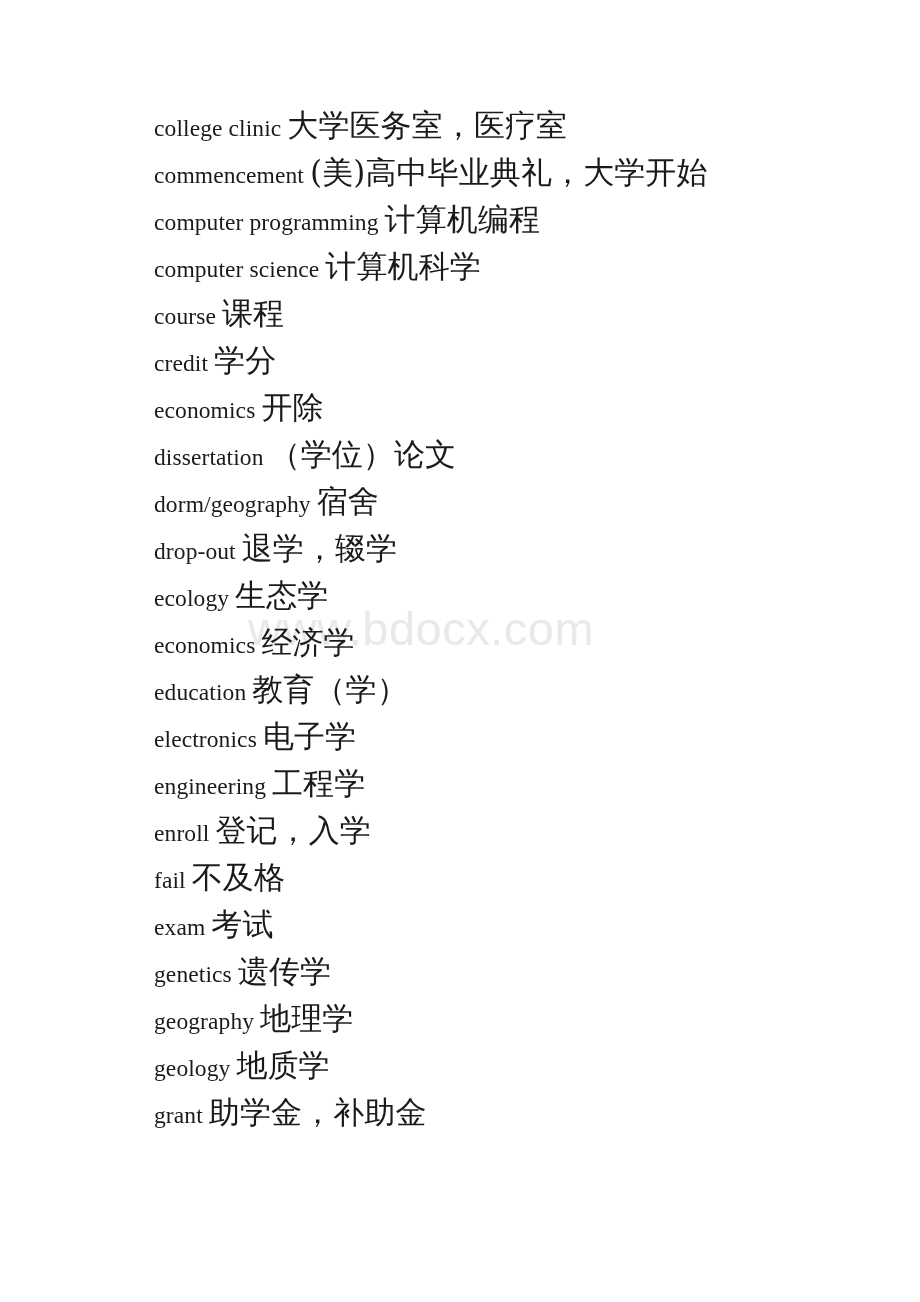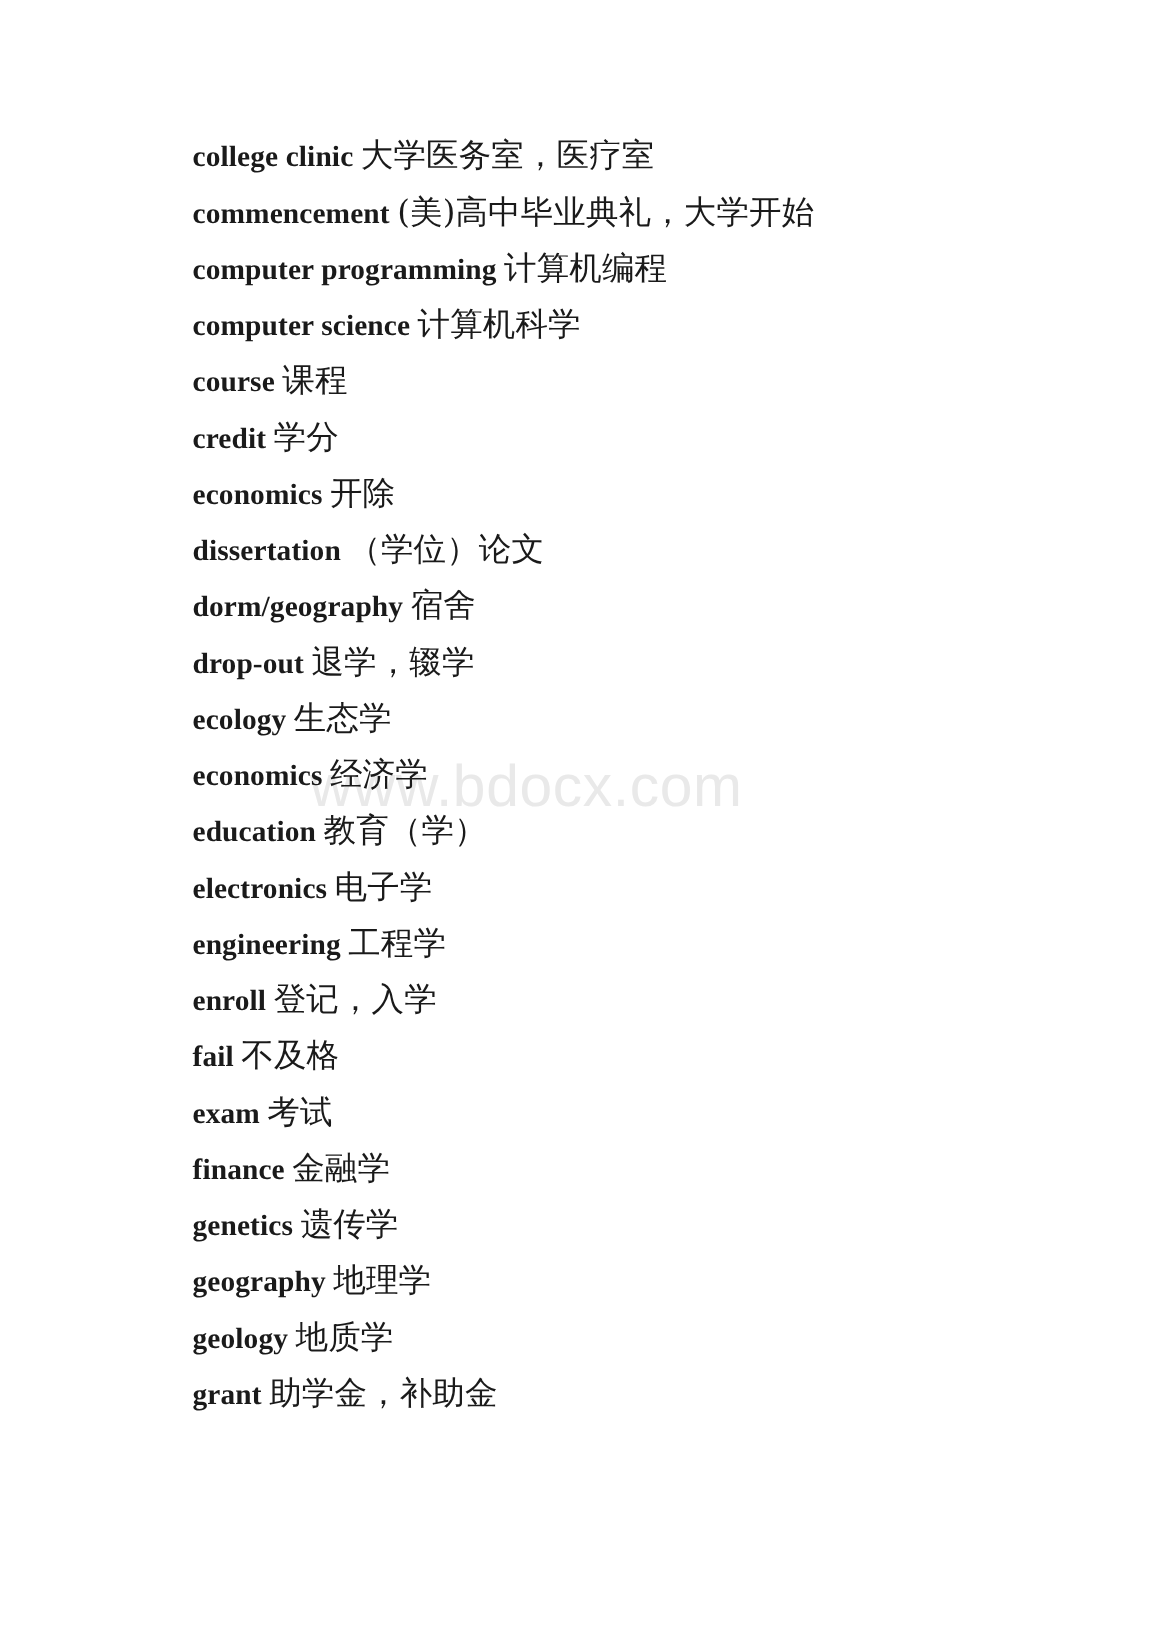--- a/index.html
+++ b/index.html
@@ -44,25 +44,24 @@
   .entry {
     font-size: 23.5px;
     line-height: 44px;
     color: #1a1a1a;
     white-space: nowrap;
     letter-spacing: 0.1px;
   }
 
   .entry .term {
     font-family: "Liberation Serif", "DejaVu Serif", serif;
-    font-weight: bold;
   }
   .entry .gloss {
     font-family: "DejaVu Serif", "Liberation Serif", serif;
-    font-size: 26px;
+    font-size: 31px;
   }
 </style>
 </head>
 <body>
 
 <div class="page">
 
   <div class="watermark">www.bdocx.com</div>
 
   <div class="glossary">
@@ -77,20 +76,19 @@
       <div class="entry"><span class="term">dorm/geography</span> <span class="gloss">宿舍</span></div>
       <div class="entry"><span class="term">drop-out</span> <span class="gloss">退学，辍学</span></div>
       <div class="entry"><span class="term">ecology</span> <span class="gloss">生态学</span></div>
       <div class="entry"><span class="term">economics</span> <span class="gloss">经济学</span></div>
       <div class="entry"><span class="term">education</span> <span class="gloss">教育（学）</span></div>
       <div class="entry"><span class="term">electronics</span> <span class="gloss">电子学</span></div>
       <div class="entry"><span class="term">engineering</span> <span class="gloss">工程学</span></div>
       <div class="entry"><span class="term">enroll</span> <span class="gloss">登记，入学</span></div>
       <div class="entry"><span class="term">fail</span> <span class="gloss">不及格</span></div>
       <div class="entry"><span class="term">exam</span> <span class="gloss">考试</span></div>
-      <div class="entry"><span class="term">finance</span> <span class="gloss">金融学</span></div>
       <div class="entry"><span class="term">genetics</span> <span class="gloss">遗传学</span></div>
       <div class="entry"><span class="term">geography</span> <span class="gloss">地理学</span></div>
       <div class="entry"><span class="term">geology</span> <span class="gloss">地质学</span></div>
       <div class="entry"><span class="term">grant</span> <span class="gloss">助学金，补助金</span></div>
     </div>
 
 </div>
 
 </body></html>

